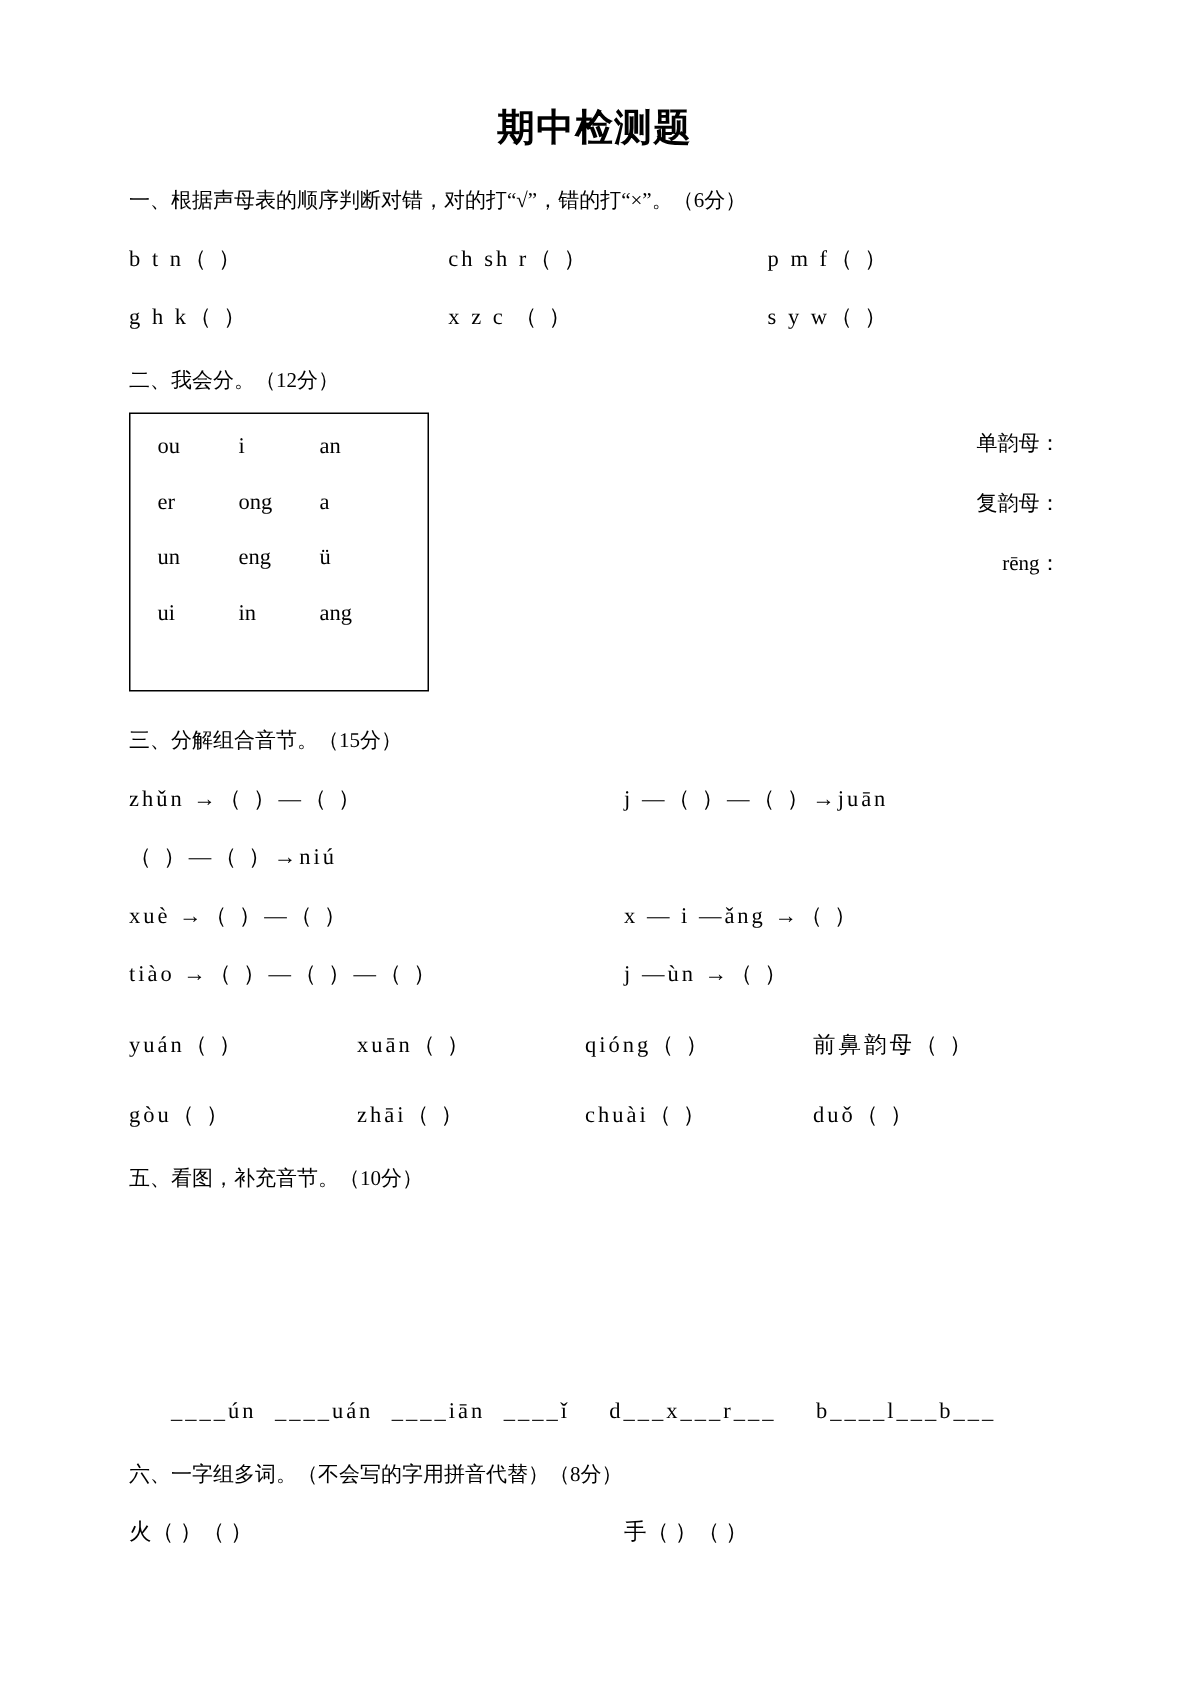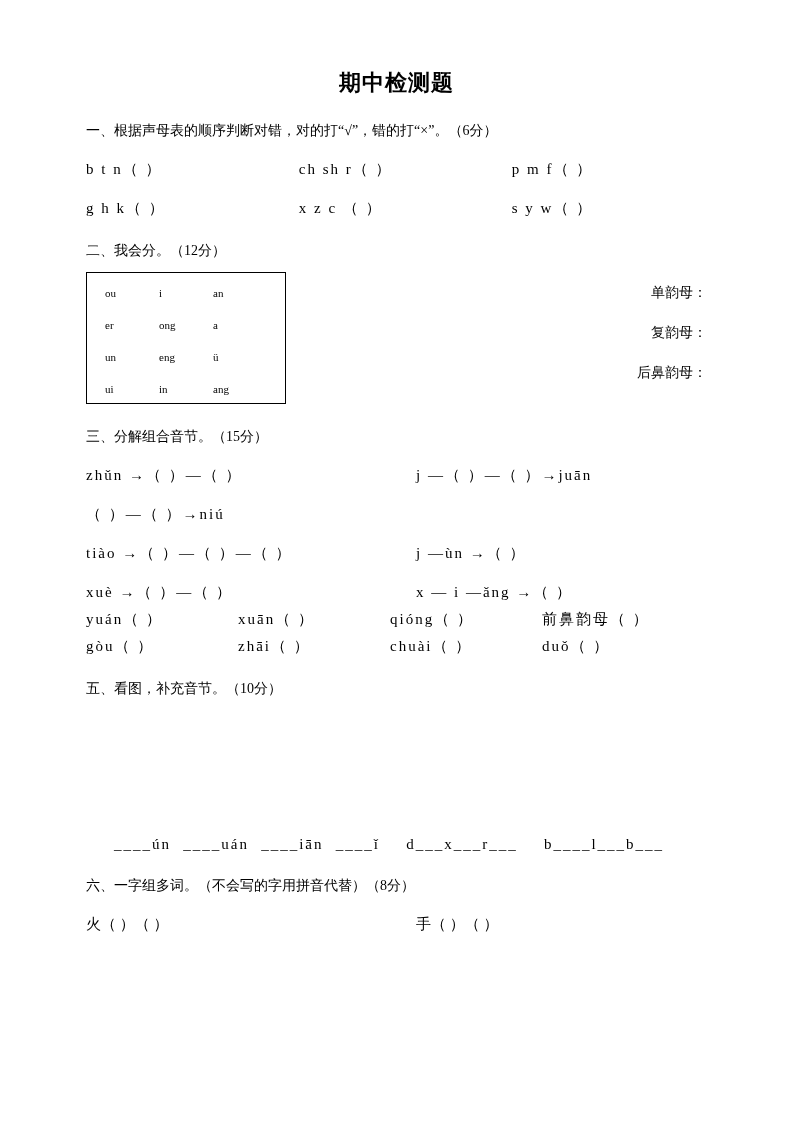--- a/index.html
+++ b/index.html
@@ -17,21 +17,21 @@
   }
   .page {
     position: relative;
     width: 793px;
     height: 1122px;
     box-sizing: border-box;
     padding: 0 86px;
   }
   .doc-title {
     text-align: center;
-    font-size: 22px;
+    font-size: 25px;
     font-weight: bold;
     margin-top: 68px;
     letter-spacing: 1px;
   }
   .section-head {
     font-size: 14px;
     margin-top: 24px;
     letter-spacing: 0px;
   }
   .pin {
@@ -50,24 +50,24 @@
 
   
   .s2wrap {
     display: flex;
     margin-top: 12px;
     align-items: flex-start;
   }
   .vowel-box {
     border: 1.5px solid #000;
     width: 200px;
-    height: 132px;
+    height: 186px;
     box-sizing: border-box;
     padding: 14px 18px 0 18px;
-    font-size: 11px;
+    font-size: 15px;
   }
   .vowel-line {
     display: flex;
     margin-bottom: 20px;
   }
   .vowel-line span {
     display: inline-block;
     width: 54px;
   }
   .blanks {
@@ -98,21 +98,21 @@
     font-size: 15px;
     margin-top: 20px;
   }
   .s3left { width: 330px; }
   .s3right { flex: 1; }
 
   
   .s4row {
     display: flex;
     font-size: 15px;
-    margin-top: 8px;
+    margin-top: 28px;
   }
   .s4cell { width: 152px; }
 
   
   .pic-area {
     height: 120px;
   }
   .s5row {
     font-size: 15px;
     margin-top: 18px;
@@ -175,41 +175,41 @@
     <div class="blanks">
       <div class="blank-row">
         <div class="lbl">单韵母：</div>
         <div class="ln"></div>
       </div>
       <div class="blank-row">
         <div class="lbl">复韵母：</div>
         <div class="ln"></div>
       </div>
       <div class="blank-row">
-        <div class="lbl">后鼻韵母：</div>
+        <div class="lbl">rēng：</div>
         <div class="ln"></div>
       </div>
     </div>
   </div>
 
   <div class="section-head">三、分解组合音节。（15分）</div>
   <div class="s3row">
     <div class="s3left pin">zhǔn →（        ）—（        ）</div>
     <div class="s3right pin">j —（        ）—（        ）→juān</div>
   </div>
   <div class="s3row">
     <div class="s3right pin">（        ）—（        ）→niú</div>
   </div>
   <div class="s3row">
+    <div class="s3left pin">xuè →（        ）—（        ）</div>
+    <div class="s3right pin">x — i —ǎng →（            ）</div>
+  </div>
+  <div class="s3row">
     <div class="s3left pin">tiào →（       ）—（       ）—（       ）</div>
     <div class="s3right pin">j —ùn →（            ）</div>
-  </div>
-  <div class="s3row">
-    <div class="s3left pin">xuè →（        ）—（        ）</div>
-    <div class="s3right pin">x — i —ǎng →（            ）</div>
   </div>
 
   <div class="s4row">
     <div class="s4cell pin">yuán（       ）</div>
     <div class="s4cell pin">xuān（       ）</div>
     <div class="s4cell pin">qióng（       ）</div>
     <div class="s4cell pin">前鼻韵母（       ）</div>
   </div>
   <div class="s4row">
     <div class="s4cell pin">gòu（       ）</div>

